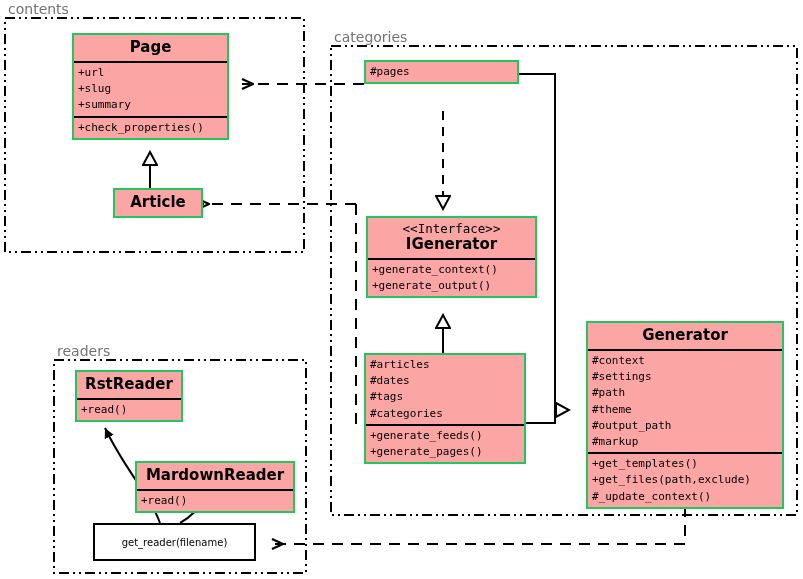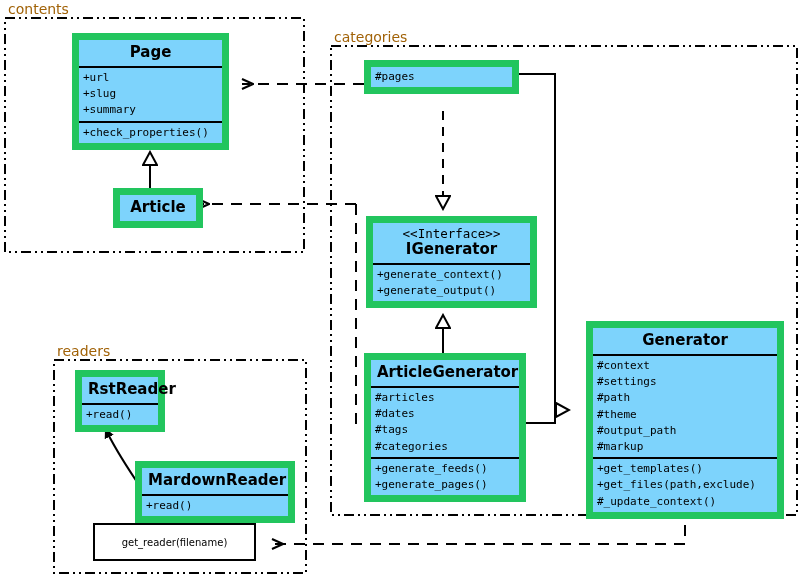--- a/index.html
+++ b/index.html
@@ -20,32 +20,32 @@
     left: 0;
     top: 0;
     width: 803px;
     height: 579px;
     pointer-events: none;
   }
   .pkg-label {
     position: absolute;
     font-family: "DejaVu Sans", sans-serif;
     font-size: 14px;
-    color: #a16207;
+    color: #737373;
     background: #ffffff;
     padding: 0 2px;
     line-height: 14px;
     white-space: nowrap;
   }
   
   .cls {
     position: absolute;
     box-sizing: border-box;
-    border: 7px solid #22c55e;
-    background: #7dd3fc;
+    border: 2px solid #22c55e;
+    background: #fca5a5;
     z-index: 5;
   }
   .cls .sect {
     border-bottom: 2px solid #000;
   }
   .cls .sect:last-child {
     border-bottom: none;
   }
   .cls .name {
     font-weight: bold;
@@ -164,21 +164,20 @@
       <div class="stereo">&lt;&lt;Interface&gt;&gt;</div>
       <div class="name" style="padding-top:0;">IGenerator</div>
     </div>
     <div class="sect members">
       <div>+generate_context()</div>
       <div>+generate_output()</div>
     </div>
   </div>
 
   <div class="cls" style="left:364px; top:353px; width:162px;">
-    <div class="sect name">ArticleGenerator</div>
     <div class="sect members">
       <div>#articles</div>
       <div>#dates</div>
       <div>#tags</div>
       <div>#categories</div>
     </div>
     <div class="sect members">
       <div>+generate_feeds()</div>
       <div>+generate_pages()</div>
     </div>
@@ -194,21 +193,21 @@
       <div>#output_path</div>
       <div>#markup</div>
     </div>
     <div class="sect members">
       <div>+get_templates()</div>
       <div>+get_files(path,exclude)</div>
       <div>#_update_context()</div>
     </div>
   </div>
 
-  <div class="cls" style="left:75px; top:370px; width:90px;">
+  <div class="cls" style="left:75px; top:370px; width:108px;">
     <div class="sect name">RstReader</div>
     <div class="sect members">
       <div>+read()</div>
     </div>
   </div>
 
   <div class="cls" style="left:135px; top:430px; width:160px;margin-top:31px;">
     <div class="sect name">MardownReader</div>
     <div class="sect members">
       <div>+read()</div>

